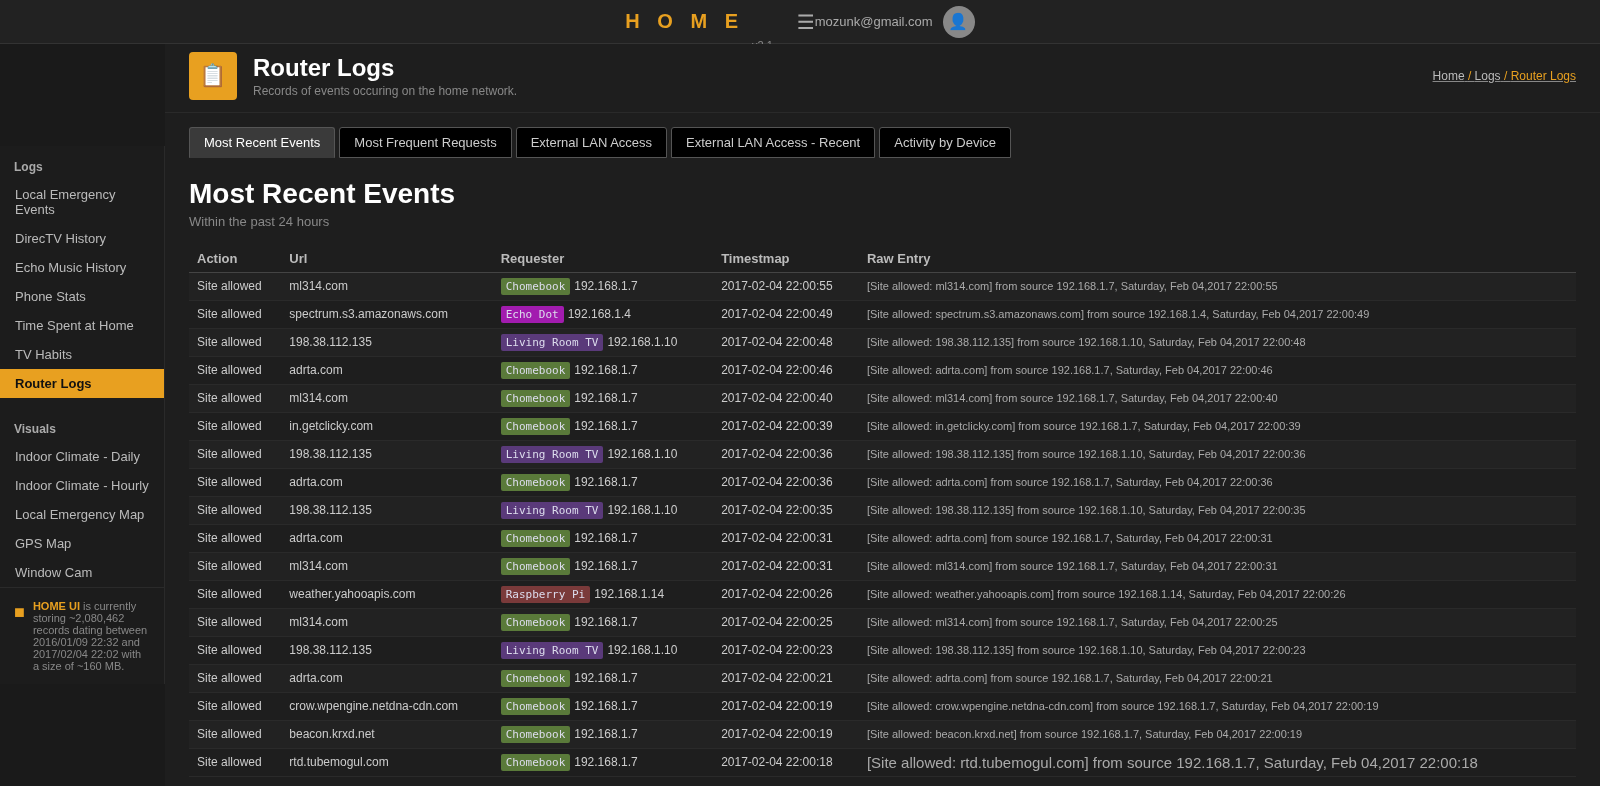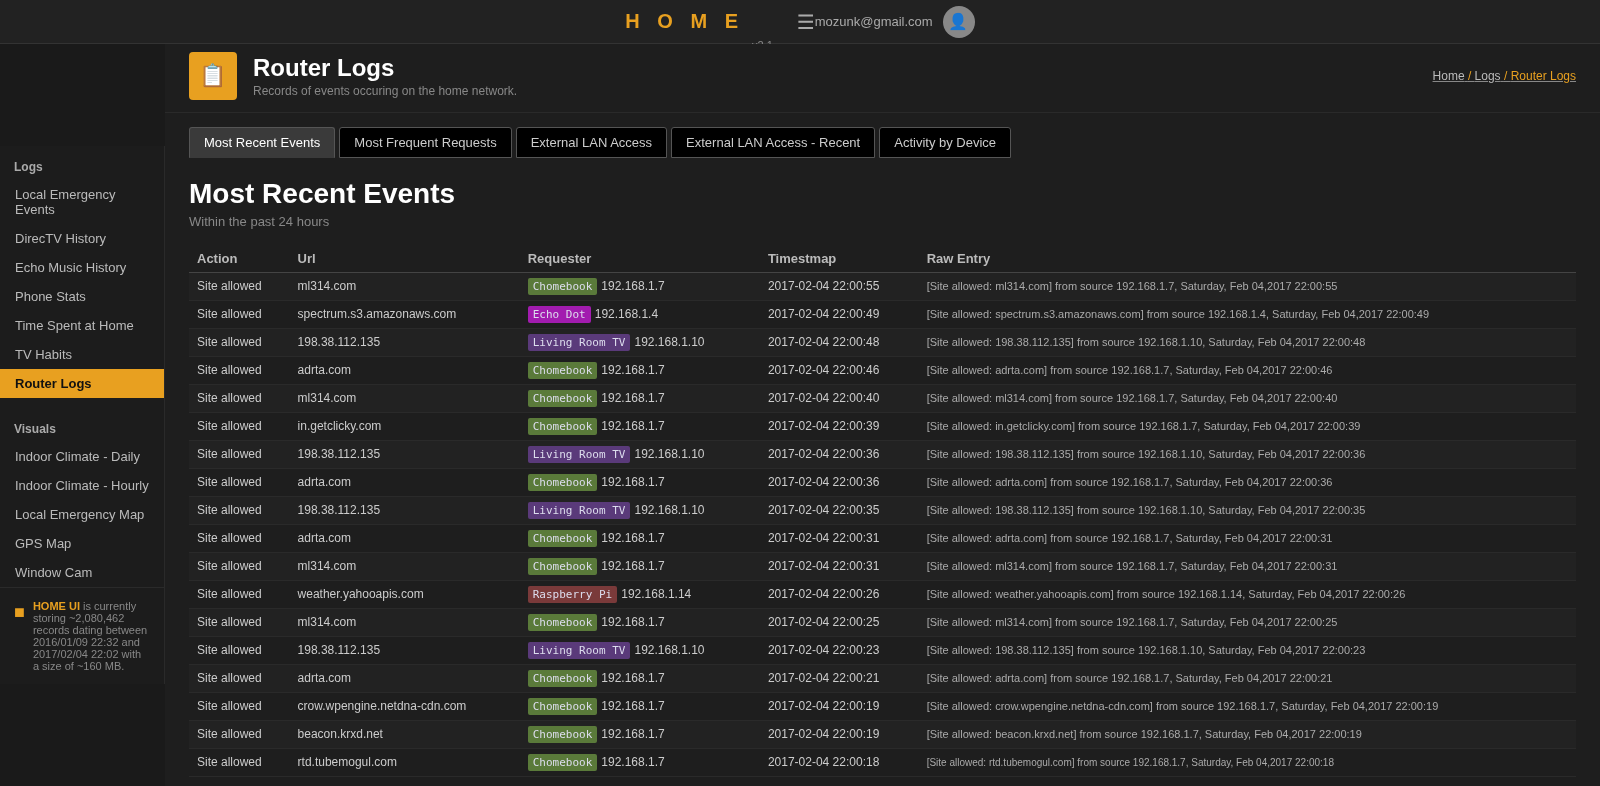--- a/index.html
+++ b/index.html
@@ -439,19 +439,19 @@
               <td>beacon.krxd.net</td>
               <td><span class="device-badge badge-chomebook">Chomebook</span><span>192.168.1.7</span></td>
               <td>2017-02-04 22:00:19</td>
               <td style="font-size: 11px; color: rgb(170, 170, 170);">[Site allowed: beacon.krxd.net] from source 192.168.1.7, Saturday, Feb 04,2017 22:00:19</td>
             </tr>
             <tr>
               <td>Site allowed</td>
               <td>rtd.tubemogul.com</td>
               <td><span class="device-badge badge-chomebook">Chomebook</span><span>192.168.1.7</span></td>
               <td>2017-02-04 22:00:18</td>
-              <td style="font-size: 10px; color: rgb(170, 170, 170);">[Site allowed: rtd.tubemogul.com] from source 192.168.1.7, Saturday, Feb 04,2017 22:00:18</td>
+              <td style="font-size: 15px; color: rgb(170, 170, 170);">[Site allowed: rtd.tubemogul.com] from source 192.168.1.7, Saturday, Feb 04,2017 22:00:18</td>
             </tr>
           </tbody>
       </table>
     </div>
   </div>
 </div>
 
 </body></html>

